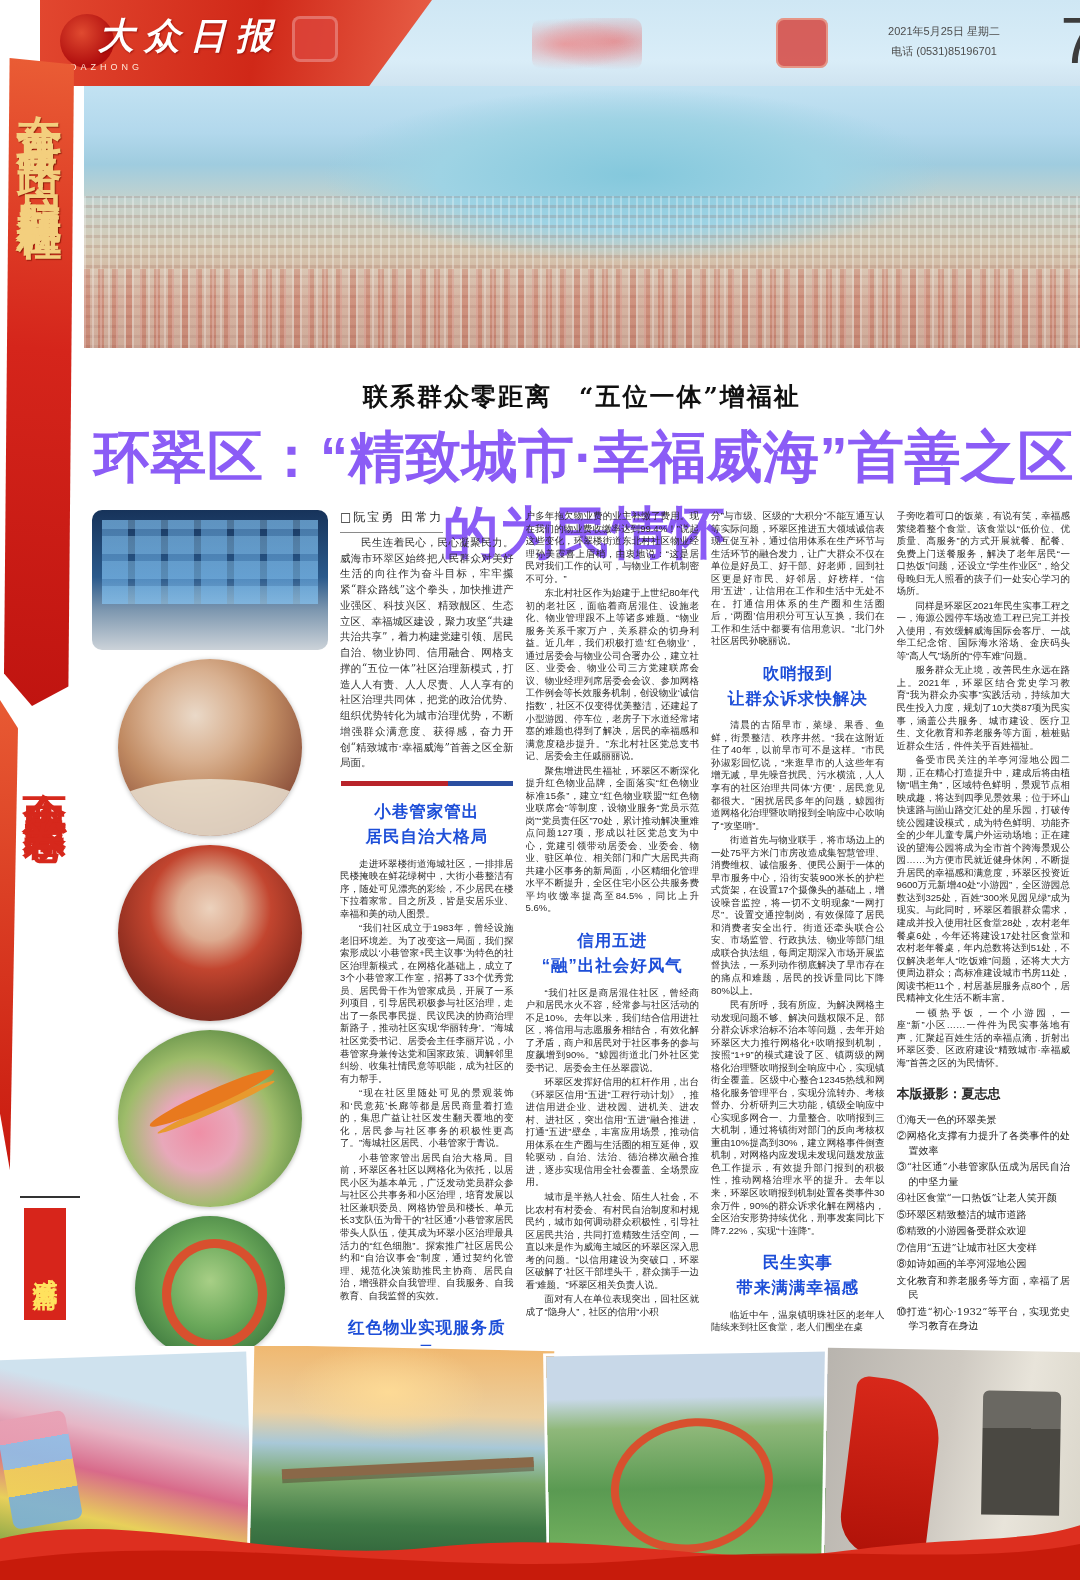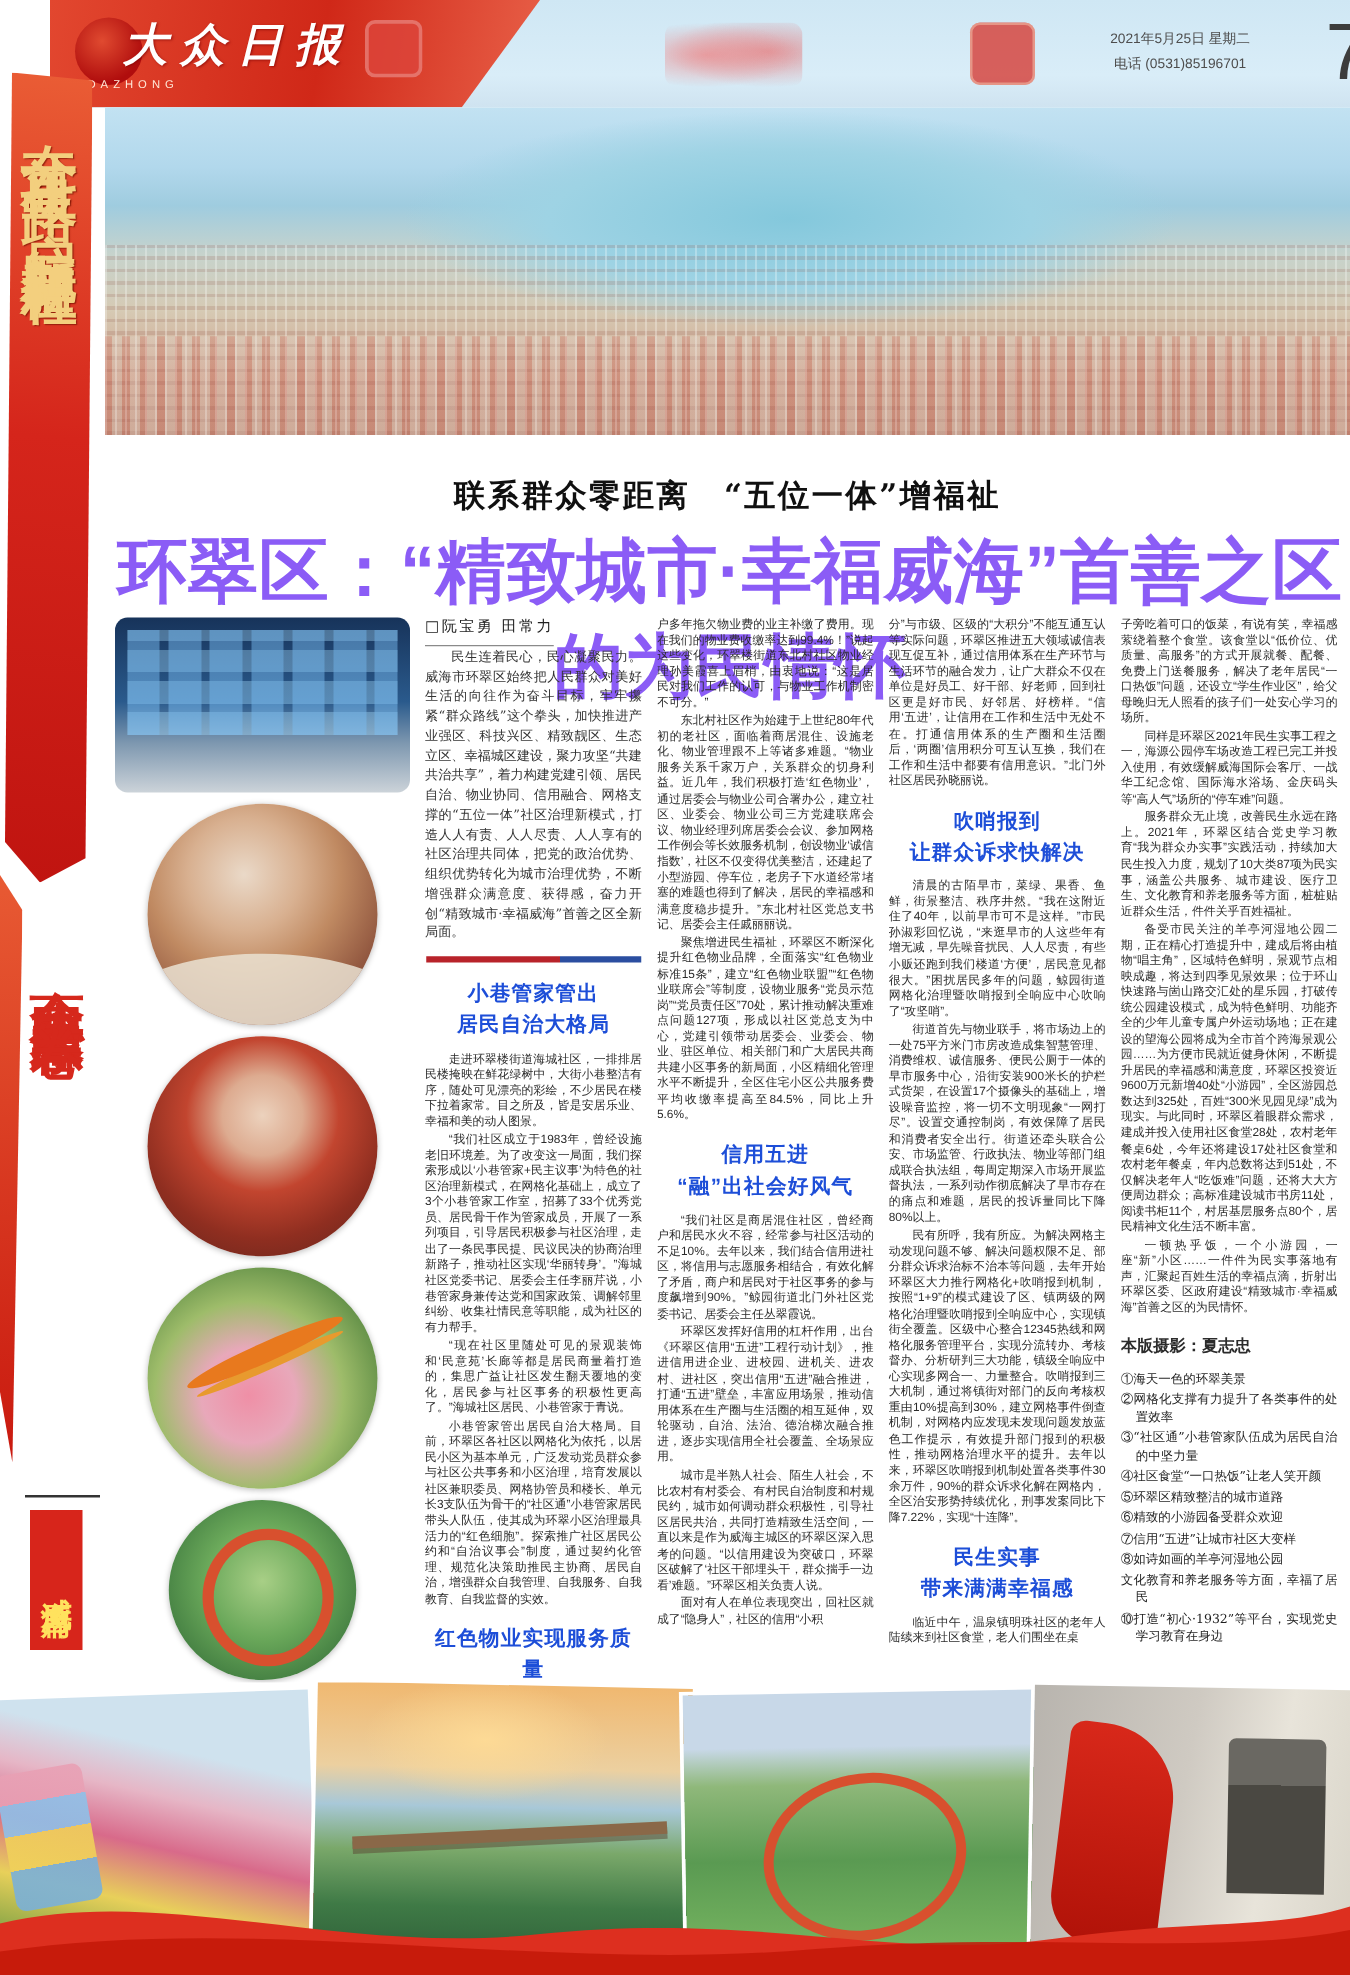--- a/index.html
+++ b/index.html
@@ -55,21 +55,21 @@
     display:flex;align-items:center;justify-content:center;}
   .section-tag::before{content:"";position:absolute;top:-12px;left:-4px;width:60px;height:2px;background:#333;}
   .section-tag span{writing-mode:vertical-rl;color:#ffe25e;font-size:25px;font-weight:bold;
     font-family:"DejaVu Serif",serif;letter-spacing:4px;}
   
   .kicker{position:absolute;left:90px;right:6px;top:380px;text-align:center;
     font-family:"DejaVu Serif",serif;font-weight:bold;font-size:25px;color:#101010;letter-spacing:2px;}
   .headline{position:absolute;left:92px;right:4px;top:420px;text-align:center;
     font-weight:900;font-size:56px;color:#8b5cf6;letter-spacing:0.5px;}
   
-  .article{position:absolute;left:92px;top:494px;width:978px;height:850px;display:flex;gap:12px;}
+  .article{position:absolute;left:92px;top:510px;width:978px;height:850px;display:flex;gap:12px;}
   .photo-col{width:236px;flex:0 0 236px;display:flex;flex-direction:column;align-items:center;gap:9px;}
   .photo-rect{width:236px;height:146px;border-radius:10px;position:relative;overflow:hidden;
     background:linear-gradient(180deg,#17335a 0%,#2a5a8c 48%,#7e98b0 72%,#ccd3d9 100%);}
   .photo-rect .screens{position:absolute;left:10px;top:10px;right:10px;height:60%;opacity:.8;
     background:repeating-linear-gradient(90deg,rgba(130,200,255,.55) 0 26px,rgba(130,200,255,0) 26px 33px),
                repeating-linear-gradient(0deg,rgba(170,225,255,.45) 0 18px,rgba(170,225,255,0) 18px 25px);}
   .pc{border-radius:50%;position:relative;overflow:hidden;box-shadow:0 1px 5px rgba(0,0,0,.28);}
   .pc1{width:184px;height:184px;
     background:radial-gradient(circle at 42% 32%,#ead9c8 0%,#d8b090 28%,#c08a62 48%,#8a4f3a 78%,#6a3a2e 100%);}
   .pc1::after{content:"";position:absolute;left:-12%;bottom:-16%;width:124%;height:48%;border-radius:50%;
@@ -178,21 +178,21 @@
       <p class="para">聚焦增进民生福祉，环翠区不断深化提升红色物业品牌，全面落实“红色物业标准15条”，建立“红色物业联盟”“红色物业联席会”等制度，设物业服务“党员示范岗”“党员责任区”70处，累计推动解决重难点问题127项，形成以社区党总支为中心，党建引领带动居委会、业委会、物业、驻区单位、相关部门和广大居民共商共建小区事务的新局面，小区精细化管理水平不断提升，全区住宅小区公共服务费平均收缴率提高至84.5%，同比上升5.6%。</p>
       <h3 class="subhead">信用五进<br>“融”出社会好风气</h3>
       <p class="para">“我们社区是商居混住社区，曾经商户和居民水火不容，经常参与社区活动的不足10%。去年以来，我们结合信用进社区，将信用与志愿服务相结合，有效化解了矛盾，商户和居民对于社区事务的参与度飙增到90%。”鲸园街道北门外社区党委书记、居委会主任丛翠霞说。</p>
       <p class="para">环翠区发挥好信用的杠杆作用，出台《环翠区信用“五进”工程行动计划》，推进信用进企业、进校园、进机关、进农村、进社区，突出信用“五进”融合推进，打通“五进”壁垒，丰富应用场景，推动信用体系在生产圈与生活圈的相互延伸，双轮驱动，自治、法治、德治梯次融合推进，逐步实现信用全社会覆盖、全场景应用。</p>
       <p class="para">城市是半熟人社会、陌生人社会，不比农村有村委会、有村民自治制度和村规民约，城市如何调动群众积极性，引导社区居民共治，共同打造精致生活空间，一直以来是作为威海主城区的环翠区深入思考的问题。“以信用建设为突破口，环翠区破解了‘社区干部埋头干，群众揣手一边看’难题。”环翠区相关负责人说。</p>
       <p class="para">面对有人在单位表现突出，回社区就成了“隐身人”，社区的信用“小积</p>
     </div>
   <div class="text-col">
       <p class="para noindent">分”与市级、区级的“大积分”不能互通互认等实际问题，环翠区推进五大领域诚信表现互促互补，通过信用体系在生产环节与生活环节的融合发力，让广大群众不仅在单位是好员工、好干部、好老师，回到社区更是好市民、好邻居、好榜样。“信用‘五进’，让信用在工作和生活中无处不在。打通信用体系的生产圈和生活圈后，‘两圈’信用积分可互认互换，我们在工作和生活中都要有信用意识。”北门外社区居民孙晓丽说。</p>
       <h3 class="subhead">吹哨报到<br>让群众诉求快解决</h3>
-      <p class="para">清晨的古陌早市，菜绿、果香、鱼鲜，街景整洁、秩序井然。“我在这附近住了40年，以前早市可不是这样。”市民孙淑彩回忆说，“来逛早市的人这些年有增无减，早先噪音扰民、人人尽责，有些小贩还跑到我们楼道‘方便’，居民意见都很大。”困扰居民多年的问题，鲸园街道网格化治理暨吹哨报到全响应中心吹响了“攻坚哨”。</p>
+      <p class="para">清晨的古陌早市，菜绿、果香、鱼鲜，街景整洁、秩序井然。“我在这附近住了40年，以前早市可不是这样。”市民孙淑彩回忆说，“来逛早市的人这些年有增无减，早先噪音扰民、污水横流，人人享有的社区治理共同体‘方便’，居民意见都很大。”困扰居民多年的问题，鲸园街道网格化治理暨吹哨报到全响应中心吹响了“攻坚哨”。</p>
       <p class="para">街道首先与物业联手，将市场边上的一处75平方米门市房改造成集智慧管理、消费维权、诚信服务、便民公厕于一体的早市服务中心，沿街安装900米长的护栏式货架，在设置17个摄像头的基础上，增设噪音监控，将一切不文明现象“一网打尽”。设置交通控制岗，有效保障了居民和消费者安全出行。街道还牵头联合公安、市场监管、行政执法、物业等部门组成联合执法组，每周定期深入市场开展监督执法，一系列动作彻底解决了早市存在的痛点和难题，居民的投诉量同比下降80%以上。</p>
       <p class="para">民有所呼，我有所应。为解决网格主动发现问题不够、解决问题权限不足、部分群众诉求治标不治本等问题，去年开始环翠区大力推行网格化+吹哨报到机制，按照“1+9”的模式建设了区、镇两级的网格化治理暨吹哨报到全响应中心，实现镇街全覆盖。区级中心整合12345热线和网格化服务管理平台，实现分流转办、考核督办、分析研判三大功能，镇级全响应中心实现多网合一、力量整合。吹哨报到三大机制，通过将镇街对部门的反向考核权重由10%提高到30%，建立网格事件倒查机制，对网格内应发现未发现问题发放蓝色工作提示，有效提升部门报到的积极性，推动网格治理水平的提升。去年以来，环翠区吹哨报到机制处置各类事件30余万件，90%的群众诉求化解在网格内，全区治安形势持续优化，刑事发案同比下降7.22%，实现“十连降”。</p>
       <h3 class="subhead">民生实事<br>带来满满幸福感</h3>
       <p class="para">临近中午，温泉镇明珠社区的老年人陆续来到社区食堂，老人们围坐在桌</p>
     </div>
   <div class="text-col">
       <p class="para noindent">子旁吃着可口的饭菜，有说有笑，幸福感萦绕着整个食堂。该食堂以“低价位、优质量、高服务”的方式开展就餐、配餐、免费上门送餐服务，解决了老年居民“一口热饭”问题，还设立“学生作业区”，给父母晚归无人照看的孩子们一处安心学习的场所。</p>
       <p class="para">同样是环翠区2021年民生实事工程之一，海源公园停车场改造工程已完工并投入使用，有效缓解威海国际会客厅、一战华工纪念馆、国际海水浴场、金庆码头等“高人气”场所的“停车难”问题。</p>
       <p class="para">服务群众无止境，改善民生永远在路上。2021年，环翠区结合党史学习教育“我为群众办实事”实践活动，持续加大民生投入力度，规划了10大类87项为民实事，涵盖公共服务、城市建设、医疗卫生、文化教育和养老服务等方面，桩桩贴近群众生活，件件关乎百姓福祉。</p>
       <p class="para">备受市民关注的羊亭河湿地公园二期，正在精心打造提升中，建成后将由植物“唱主角”，区域特色鲜明，景观节点相映成趣，将达到四季见景效果；位于环山快速路与崮山路交汇处的星乐园，打破传统公园建设模式，成为特色鲜明、功能齐全的少年儿童专属户外运动场地；正在建设的望海公园将成为全市首个跨海景观公园……为方便市民就近健身休闲，不断提升居民的幸福感和满意度，环翠区投资近9600万元新增40处“小游园”，全区游园总数达到325处，百姓“300米见园见绿”成为现实。与此同时，环翠区着眼群众需求，建成并投入使用社区食堂28处，农村老年餐桌6处，今年还将建设17处社区食堂和农村老年餐桌，年内总数将达到51处，不仅解决老年人“吃饭难”问题，还将大大方便周边群众；高标准建设城市书房11处，阅读书柜11个，村居基层服务点80个，居民精神文化生活不断丰富。</p>

